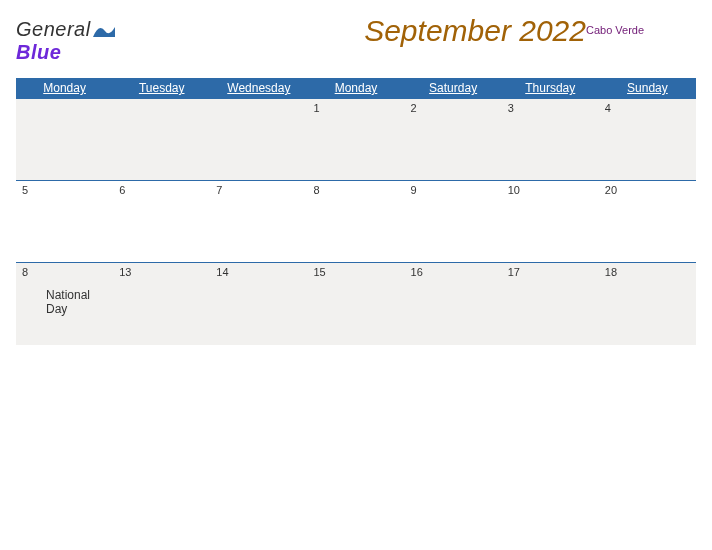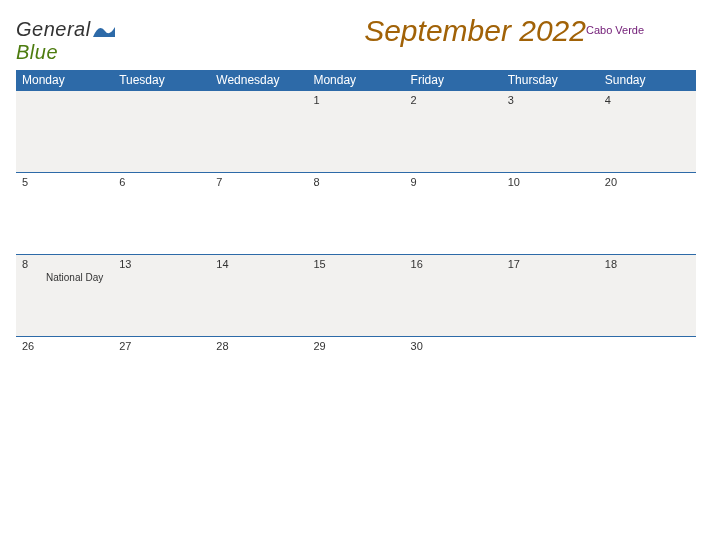--- a/index.html
+++ b/index.html
@@ -8,36 +8,36 @@
     background: #ffffff;
     width: 712px;
     height: 550px;
     padding: 12px 16px;
     position: relative;
   }
   .header {
     display: flex;
     align-items: flex-start;
     justify-content: space-between;
-    margin-bottom: 6px;
+    margin-bottom: 14px;
   }
   .logo-wrap {
     display: flex;
     align-items: center;
     gap: 0;
     padding-top: 6px;
   }
   .logo-text {
     font-size: 20px;
     font-weight: 400;
     color: #333;
     font-style: italic;
     letter-spacing: 0.5px;
   }
-  .logo-text .blue { color: #4d7c0f; font-weight:400;}
+  .logo-text .blue { color: #6d28d9; font-weight:700;}
   .logo-wave {
     display:inline-block; vertical-align:middle; margin-left:2px;
   }
   .title {
     font-size: 30px;
     font-weight: 400;
     color: #a16207;
     text-align: right;
     flex: 1;
     padding-top: 2px;
@@ -52,23 +52,24 @@
   }
   .cal {
     width: 100%;
     border-collapse: collapse;
   }
   .cal th {
     background: #2d6aa8;
     color: #fff;
     font-weight: 400;
     font-size: 12px;
-    text-align: left;
+    text-align: center;
     padding: 3px 6px;
     width: 14.28%;
+    text-decoration: underline;
   }
   .cal td {
     height: 82px;
     vertical-align: top;
     padding: 3px 6px;
     font-size: 11px;
     color: #333;
     border-top: 1px solid #2d6aa8;
     background: #fff;
   }
@@ -81,23 +82,23 @@
   .cal tbody tr td {
     position: relative;
   }
   .cal tbody tr td .daynum {
     display:block;
     font-size: 11px;
     color:#333;
   }
   .cal tbody tr td .holiday {
     display:block;
-    font-size: 10px;
+    font-size: 12px;
     color:#333;
-    margin-top:2px;
+    margin-top:10px;
     padding-left:24px;
   }
   .cal tbody tr:nth-child(1) td,
   .cal tbody tr:nth-child(3) td,
   .cal tbody tr:nth-child(5) td {
     background:#f2f1ef;
   }
   .cal tbody tr:nth-child(2) td,
   .cal tbody tr:nth-child(4) td {
     background:#ffffff;
@@ -120,21 +121,21 @@
   <div class="country">Cabo Verde</div>
 </div>
 
 <table class="cal">
   <thead>
     <tr>
       <th>Monday</th>
       <th>Tuesday</th>
       <th>Wednesday</th>
       <th>Monday</th>
-      <th>Friday</th>
+      <th>Saturday</th>
       <th>Thursday</th>
       <th>Sunday</th>
     </tr>
   </thead>
   <tbody>
   <tr>
         <td>
           <span class="daynum"></span>
         </td>
         <td>
@@ -196,37 +197,14 @@
         <td>
           <span class="daynum">16</span>
         </td>
         <td>
           <span class="daynum">17</span>
         </td>
         <td>
           <span class="daynum">18</span>
         </td>
       </tr>
-      <tr>
-        <td>
-          <span class="daynum">26</span>
-        </td>
-        <td>
-          <span class="daynum">27</span>
-        </td>
-        <td>
-          <span class="daynum">28</span>
-        </td>
-        <td>
-          <span class="daynum">29</span>
-        </td>
-        <td>
-          <span class="daynum">30</span>
-        </td>
-        <td>
-          <span class="daynum"></span>
-        </td>
-        <td>
-          <span class="daynum"></span>
-        </td>
-      </tr>
     </tbody>
 </table>
 
 </body></html>

